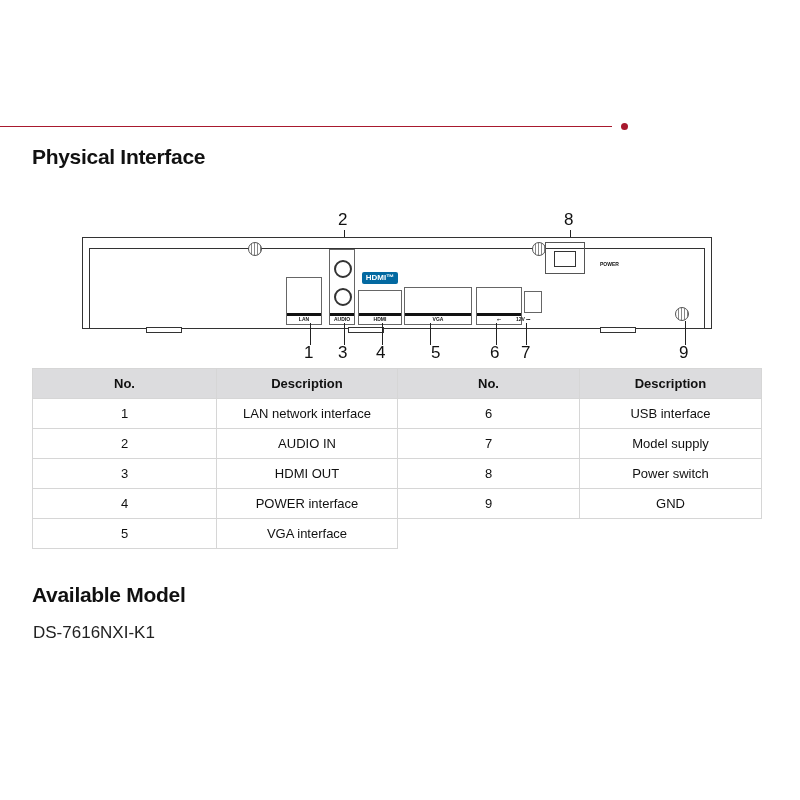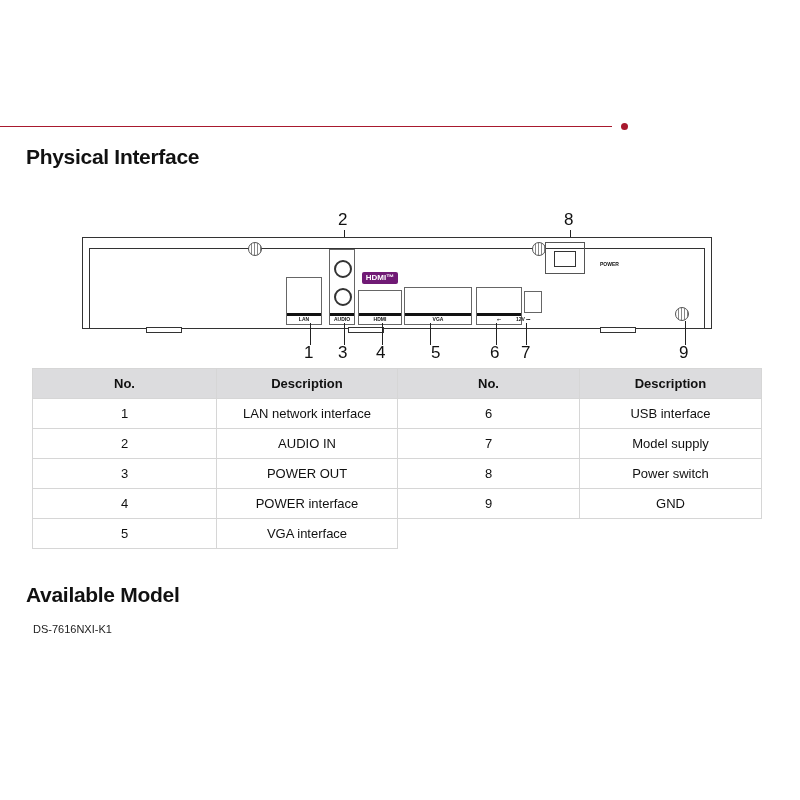--- a/index.html
+++ b/index.html
@@ -1,33 +1,33 @@
 <!DOCTYPE html>
 <html><head>
 <meta charset="utf-8">
 <style>
   html, body { margin:0; padding:0; background:#ffffff; }
   body { width:800px; height:800px; position:relative; overflow:hidden; font-family:"Liberation Sans", sans-serif; color:#111; }
   .rule { position:absolute; left:0; top:126px; width:612px; height:1px; background:#a8192e; }
   .dot { position:absolute; left:621px; top:123px; width:7px; height:7px; border-radius:50%; background:#a8192e; }
-  .h1 { position:absolute; left:26px; font-weight:bold; font-size:21px; letter-spacing:-0.3px; }
+  .h1 { position:absolute; left:32px; font-weight:bold; font-size:21px; letter-spacing:-0.3px; }
   .h1.pi { top:145px; }
   .h1.am { top:583px; }
-  .model { position:absolute; left:33px; top:623px; font-size:11px; color:#222; }
+  .model { position:absolute; left:33px; top:623px; font-size:17px; color:#222; }
 
   .diagram { position:absolute; left:70px; top:205px; width:660px; height:165px; }
   .chassis { position:absolute; left:12px; top:32px; width:628px; height:90px; border:1.5px solid #333; background:#fff; }
   .chassis-inner { position:absolute; left:6px; top:10px; right:6px; bottom:0; border-top:1px solid #333; border-left:1px solid #333; border-right:1px solid #333; }
   .foot { position:absolute; top:122px; height:4px; border:1px solid #333; background:#fff; }
   .screw { position:absolute; width:12px; height:12px; border:1px solid #555; border-radius:50%; background:repeating-linear-gradient(90deg,#fff 0 2px,#888 2px 3px); }
   .callout { position:absolute; font-size:17px; color:#111; }
   .leader { position:absolute; width:1px; background:#222; }
   .port { position:absolute; border:1px solid #666; background:#fff; }
   .port .lbl { position:absolute; left:0; right:0; bottom:0; height:8px; border-top:3px solid #111; font-size:5px; text-align:center; line-height:7px; font-weight:bold; }
-  .hdmi-logo { position:absolute; left:292px; top:67px; width:36px; height:12px; background:#701a75; color:#fff; font-size:8px; font-weight:bold; text-align:center; line-height:12px; border-radius:2px; }
+  .hdmi-logo { position:absolute; left:292px; top:67px; width:36px; height:12px; background:#0369a1; color:#fff; font-size:8px; font-weight:bold; text-align:center; line-height:12px; border-radius:2px; }
   .switch { position:absolute; left:475px; top:37px; width:38px; height:30px; border:1px solid #555; }
   .switch .rocker { position:absolute; left:8px; top:8px; width:20px; height:14px; border:1px solid #333; }
   .pwr-text { position:absolute; left:530px; top:56px; font-size:5px; font-weight:bold; }
 
   table.spec { position:absolute; left:32px; top:368px; border-collapse:collapse; font-size:13px; }
   table.spec td, table.spec th { border:1px solid #d6d6d6; height:29px; text-align:center; padding:0; }
   table.spec th { background:#dcdcde; font-weight:bold; }
   table.spec td.empty { border:none; }
 </style>
 </head>
@@ -113,21 +113,21 @@
       <td>USB interface</td>
     </tr>
     <tr>
       <td>2</td>
       <td>AUDIO IN</td>
       <td>7</td>
       <td>Model supply</td>
     </tr>
     <tr>
       <td>3</td>
-      <td>POWER OUT</td>
+      <td>HDMI OUT</td>
       <td>8</td>
       <td>Power switch</td>
     </tr>
     <tr>
       <td>4</td>
       <td>POWER interface</td>
       <td>9</td>
       <td>GND</td>
     </tr>
     <tr>

